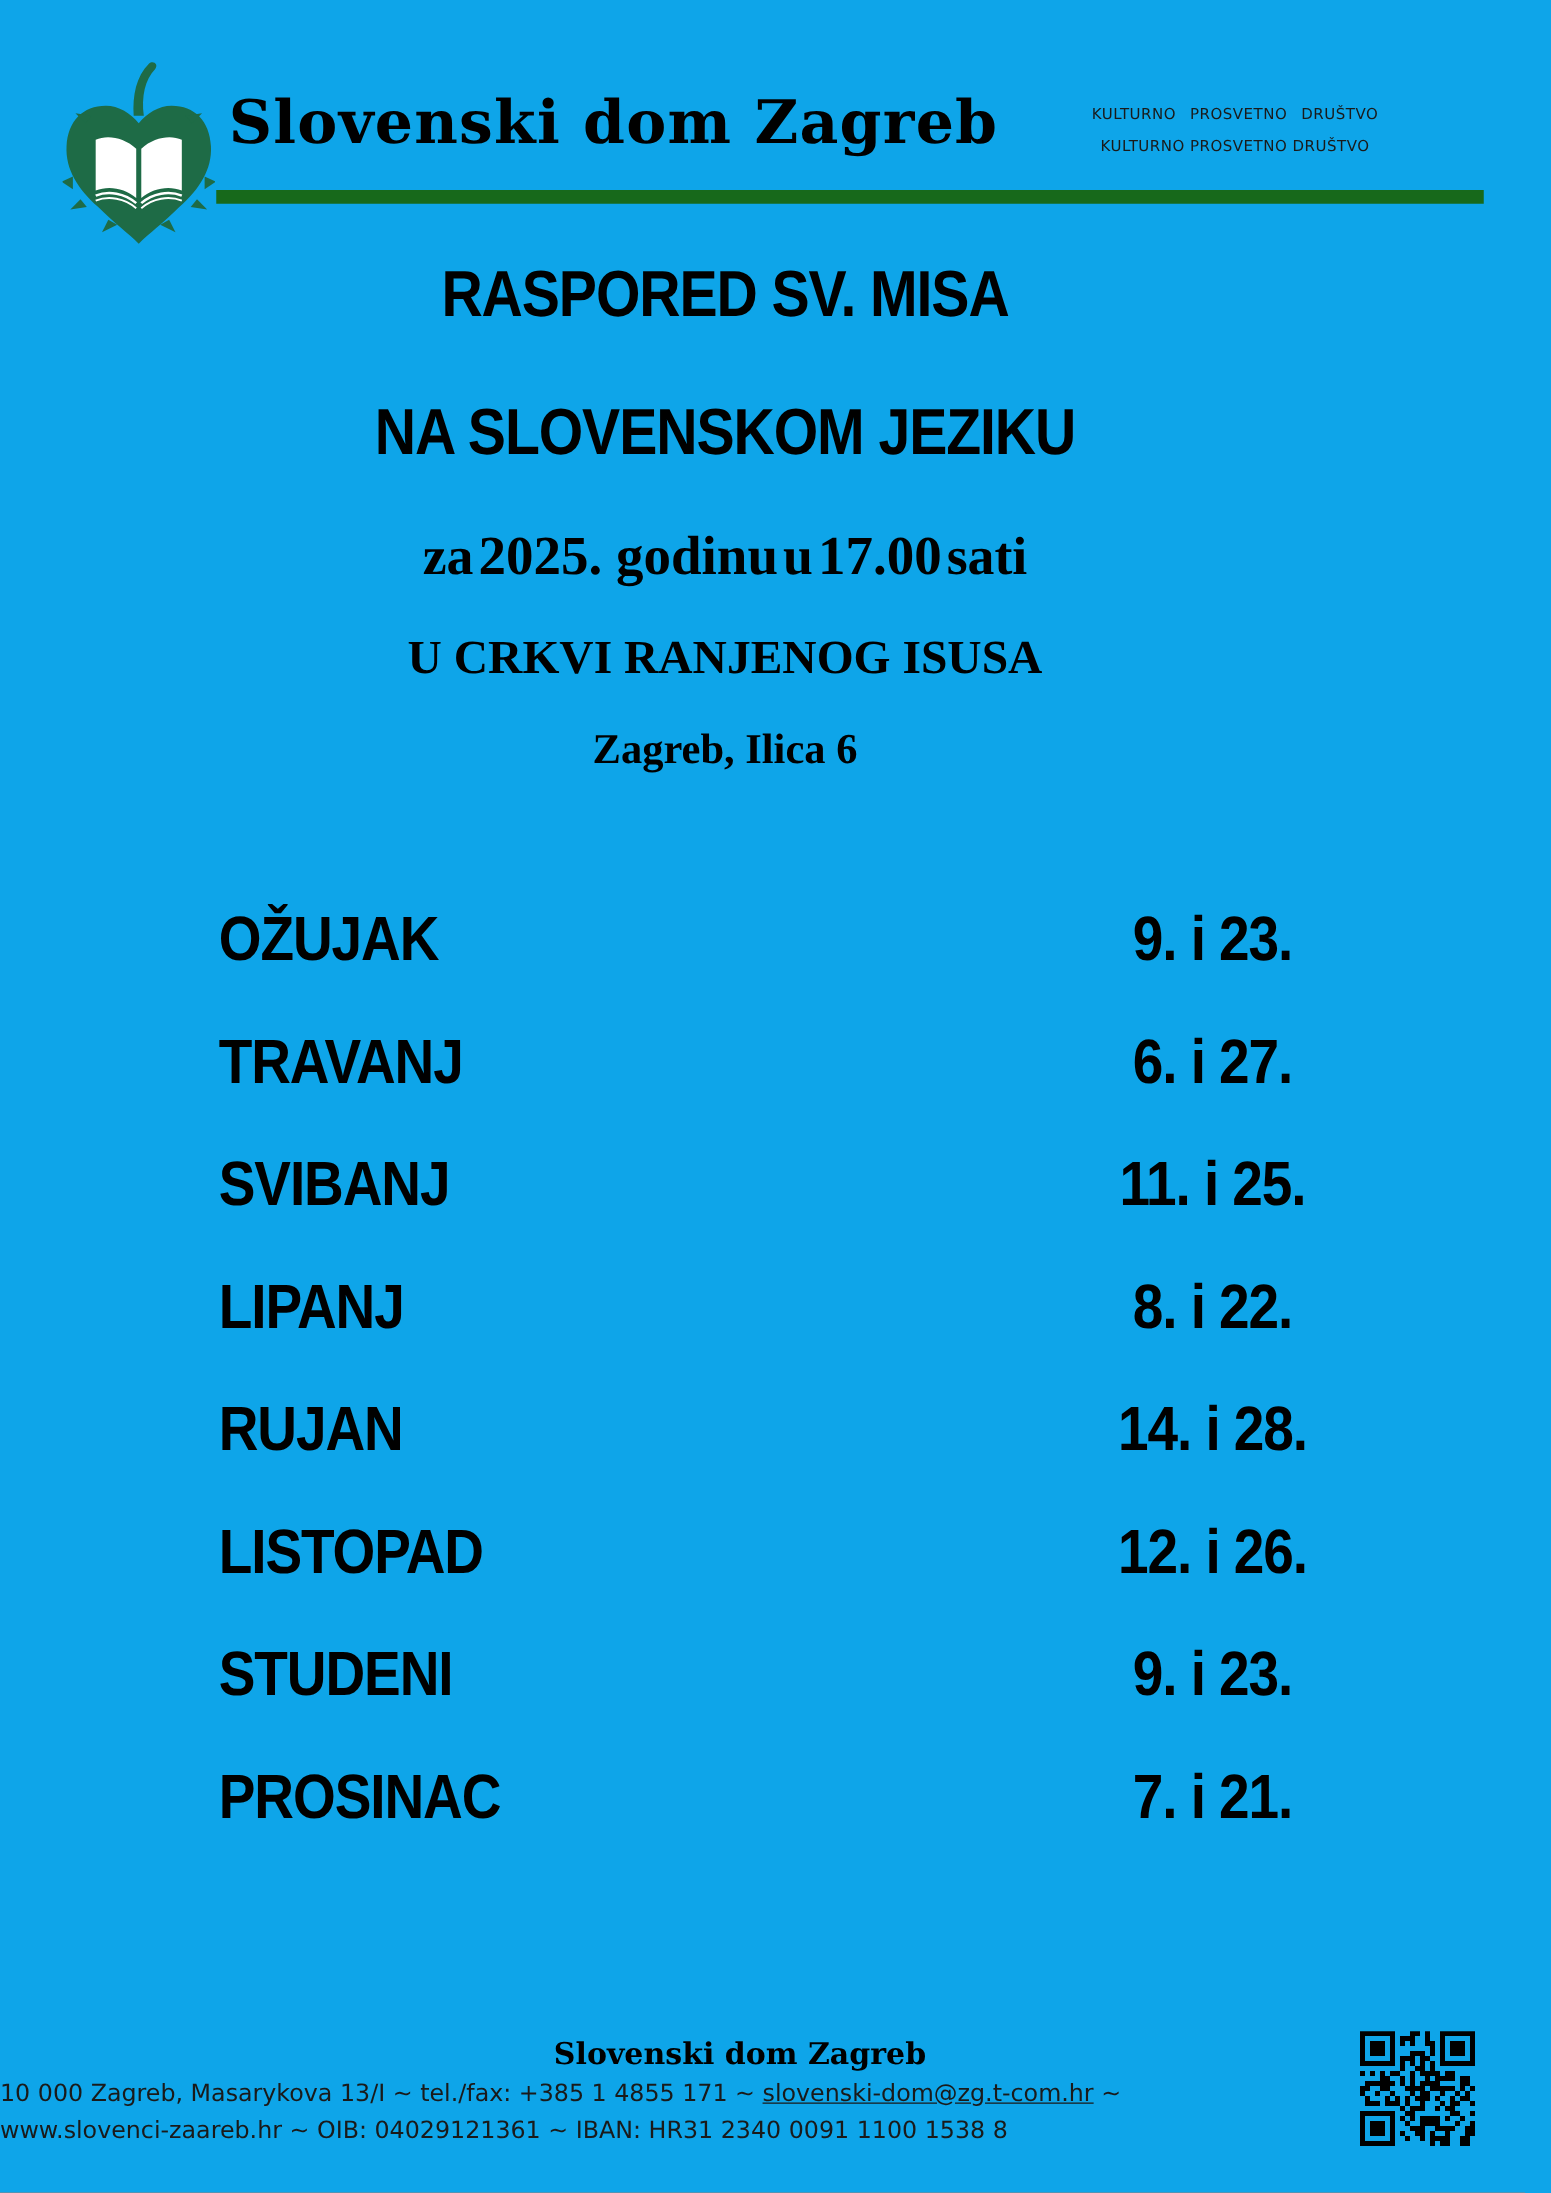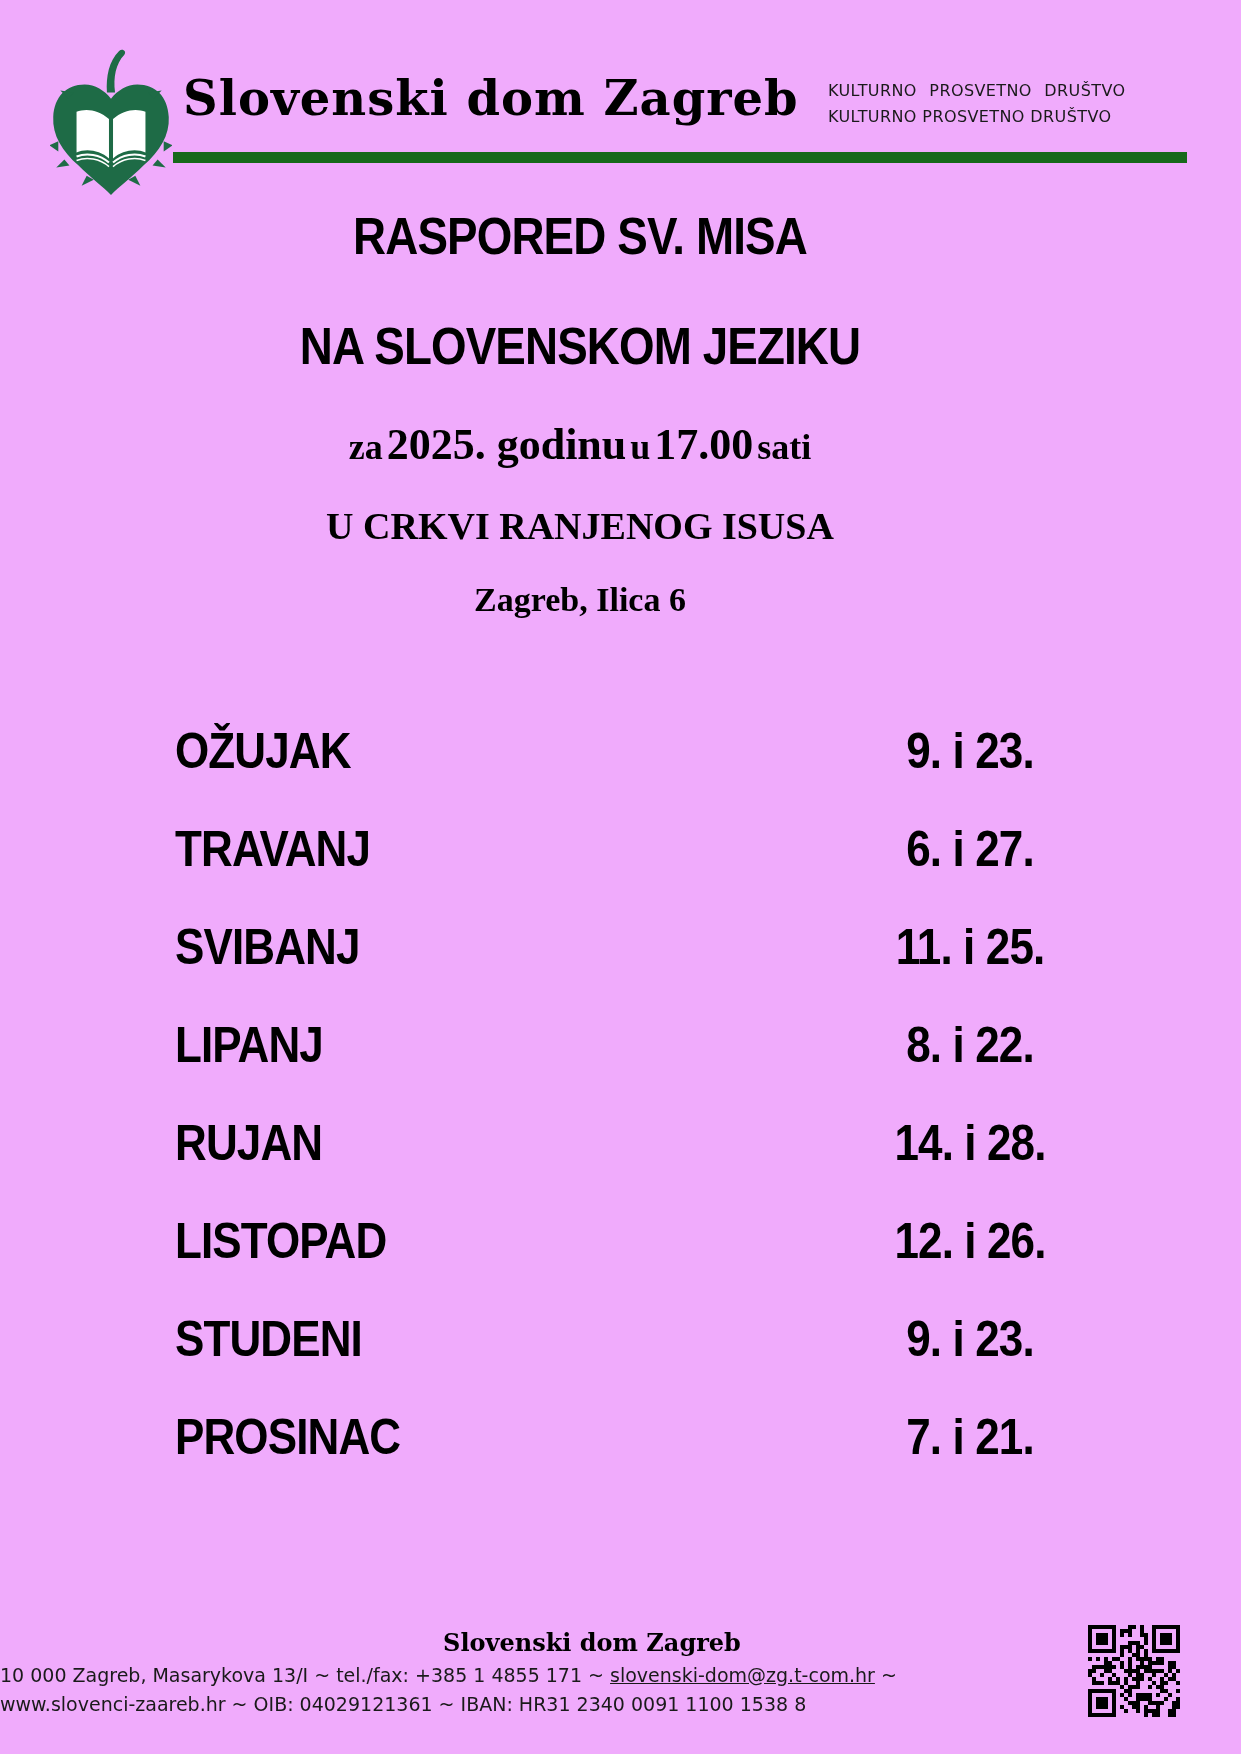--- a/index.html
+++ b/index.html
@@ -6,55 +6,55 @@
     --leaf-green:#1E6B46;
     --rule-green:#17691B;
     --ink:#000000;
   }
   *{margin:0;padding:0;box-sizing:border-box;}
   html,body{background:#888;}
   .page{
     position:relative;
     width:1241px;height:1754px;
     margin:0 auto;
-    background:#f0abfc;
+    background:#0ea5e9;
     overflow:hidden;
     color:var(--ink);
     font-family:"Liberation Sans",sans-serif;
   }
   
   .logo{position:absolute;left:50px;top:46px;width:122px;height:152px;}
   .brand-title{
     position:absolute;left:183px;top:72px;
     font-family:"DejaVu Serif",serif;font-weight:800;
     font-size:48px;line-height:1.1;letter-spacing:1px;
     color:#000;
   }
   .org-lines{
     position:absolute;left:828px;top:78px;width:320px;
     font-family:"DejaVu Sans",sans-serif;
-    font-size:16px;line-height:26px;letter-spacing:.4px;
-    color:#1a1a1a;text-align:left;
+    font-size:12px;line-height:26px;letter-spacing:.4px;
+    color:#1a1a1a;text-align:center;
   }
   .org-line-1{word-spacing:7px;}
   .header-rule{
     position:absolute;left:173px;top:152px;width:1014px;height:11px;
     background:var(--rule-green);
   }
   
   .center-block{position:absolute;left:0;width:1160px;text-align:center;}
   .h-sans{
     font-weight:bold;font-size:52px;line-height:52px;letter-spacing:-1px;
     transform:scaleX(.88);transform-origin:center;
   }
   .h1a{top:210px;}
   .h1b{top:320px;}
   .year-line{top:419px;line-height:52px;font-family:"Liberation Serif",serif;font-weight:bold;}
   .year-line .lg{font-size:44px;}
-  .year-line .sm{font-size:36px;}
+  .year-line .sm{font-size:43px;}
   .church-line{top:500px;line-height:52px;font-family:"Liberation Serif",serif;font-weight:bold;font-size:38px;}
   .address-line{top:574px;line-height:52px;font-family:"Liberation Serif",serif;font-weight:bold;font-size:34px;}
   
   .rows{position:absolute;left:0;top:702px;width:1241px;text-decoration:underline;}
   .row{position:relative;height:98px;}
   .month{
     position:absolute;left:175px;top:50%;
     transform:translateY(-50%) scaleX(.88);transform-origin:left center;
     font-weight:bold;font-size:50px;letter-spacing:-1px;white-space:nowrap;
   }

